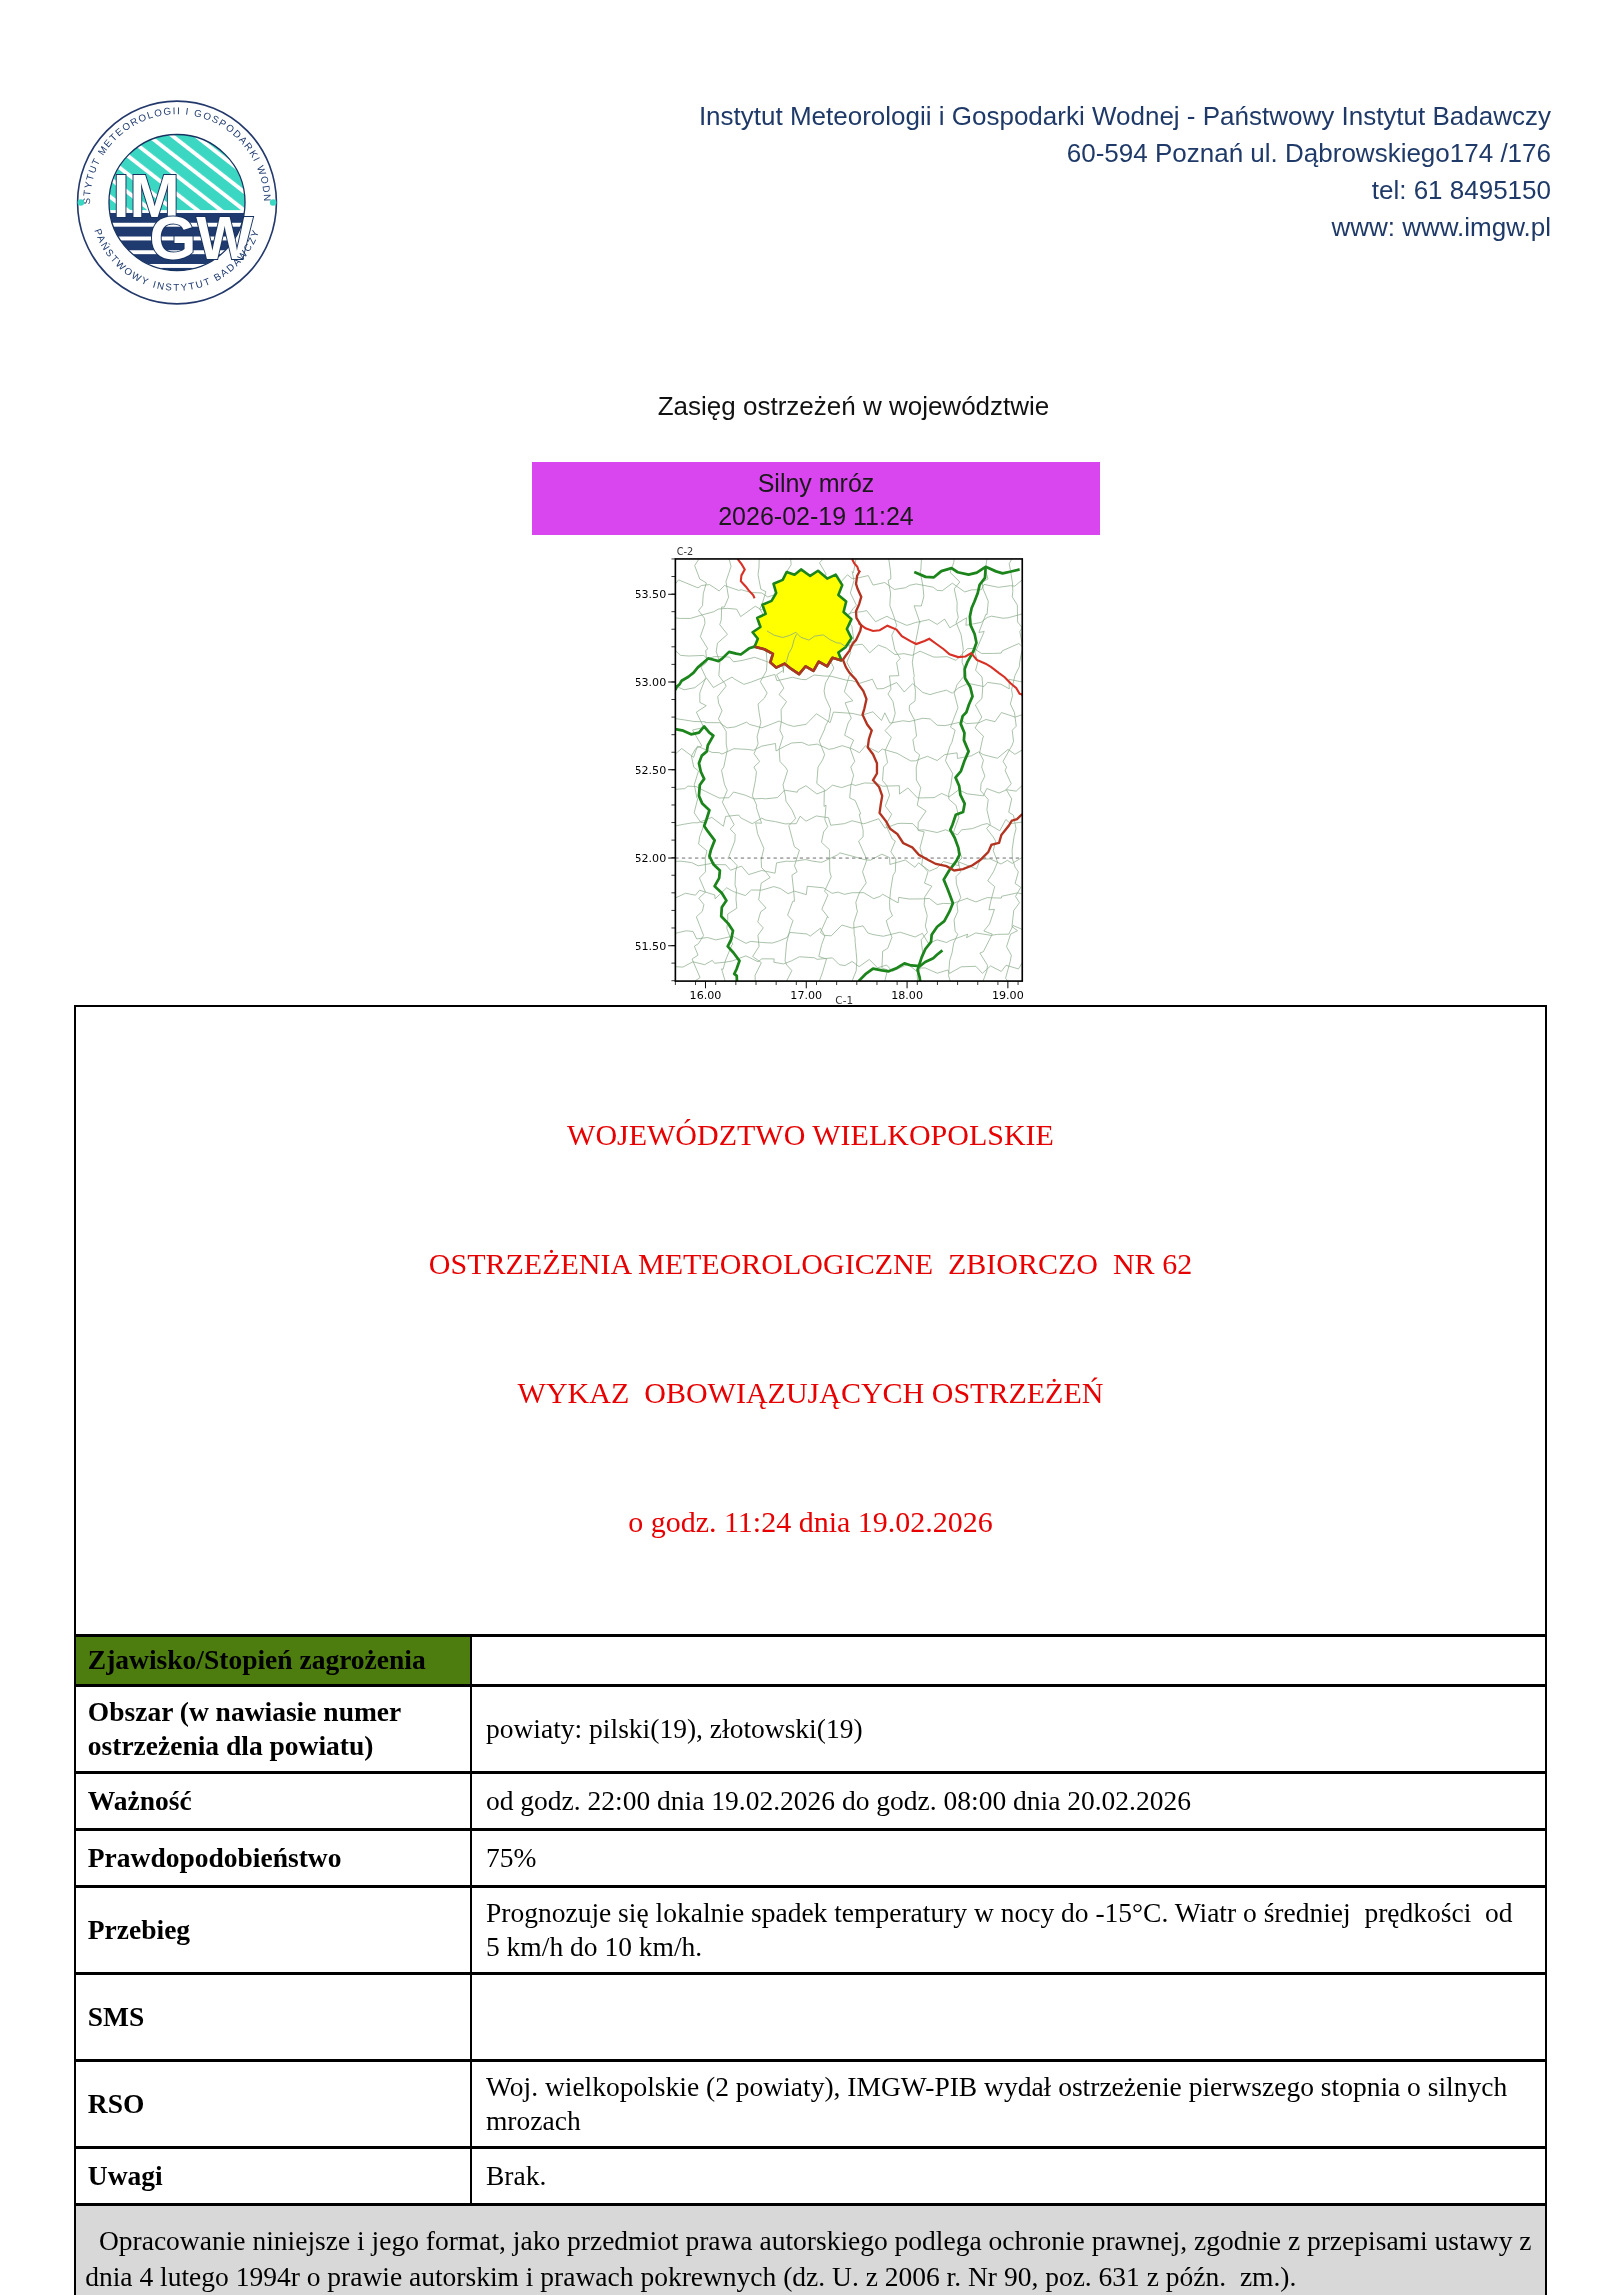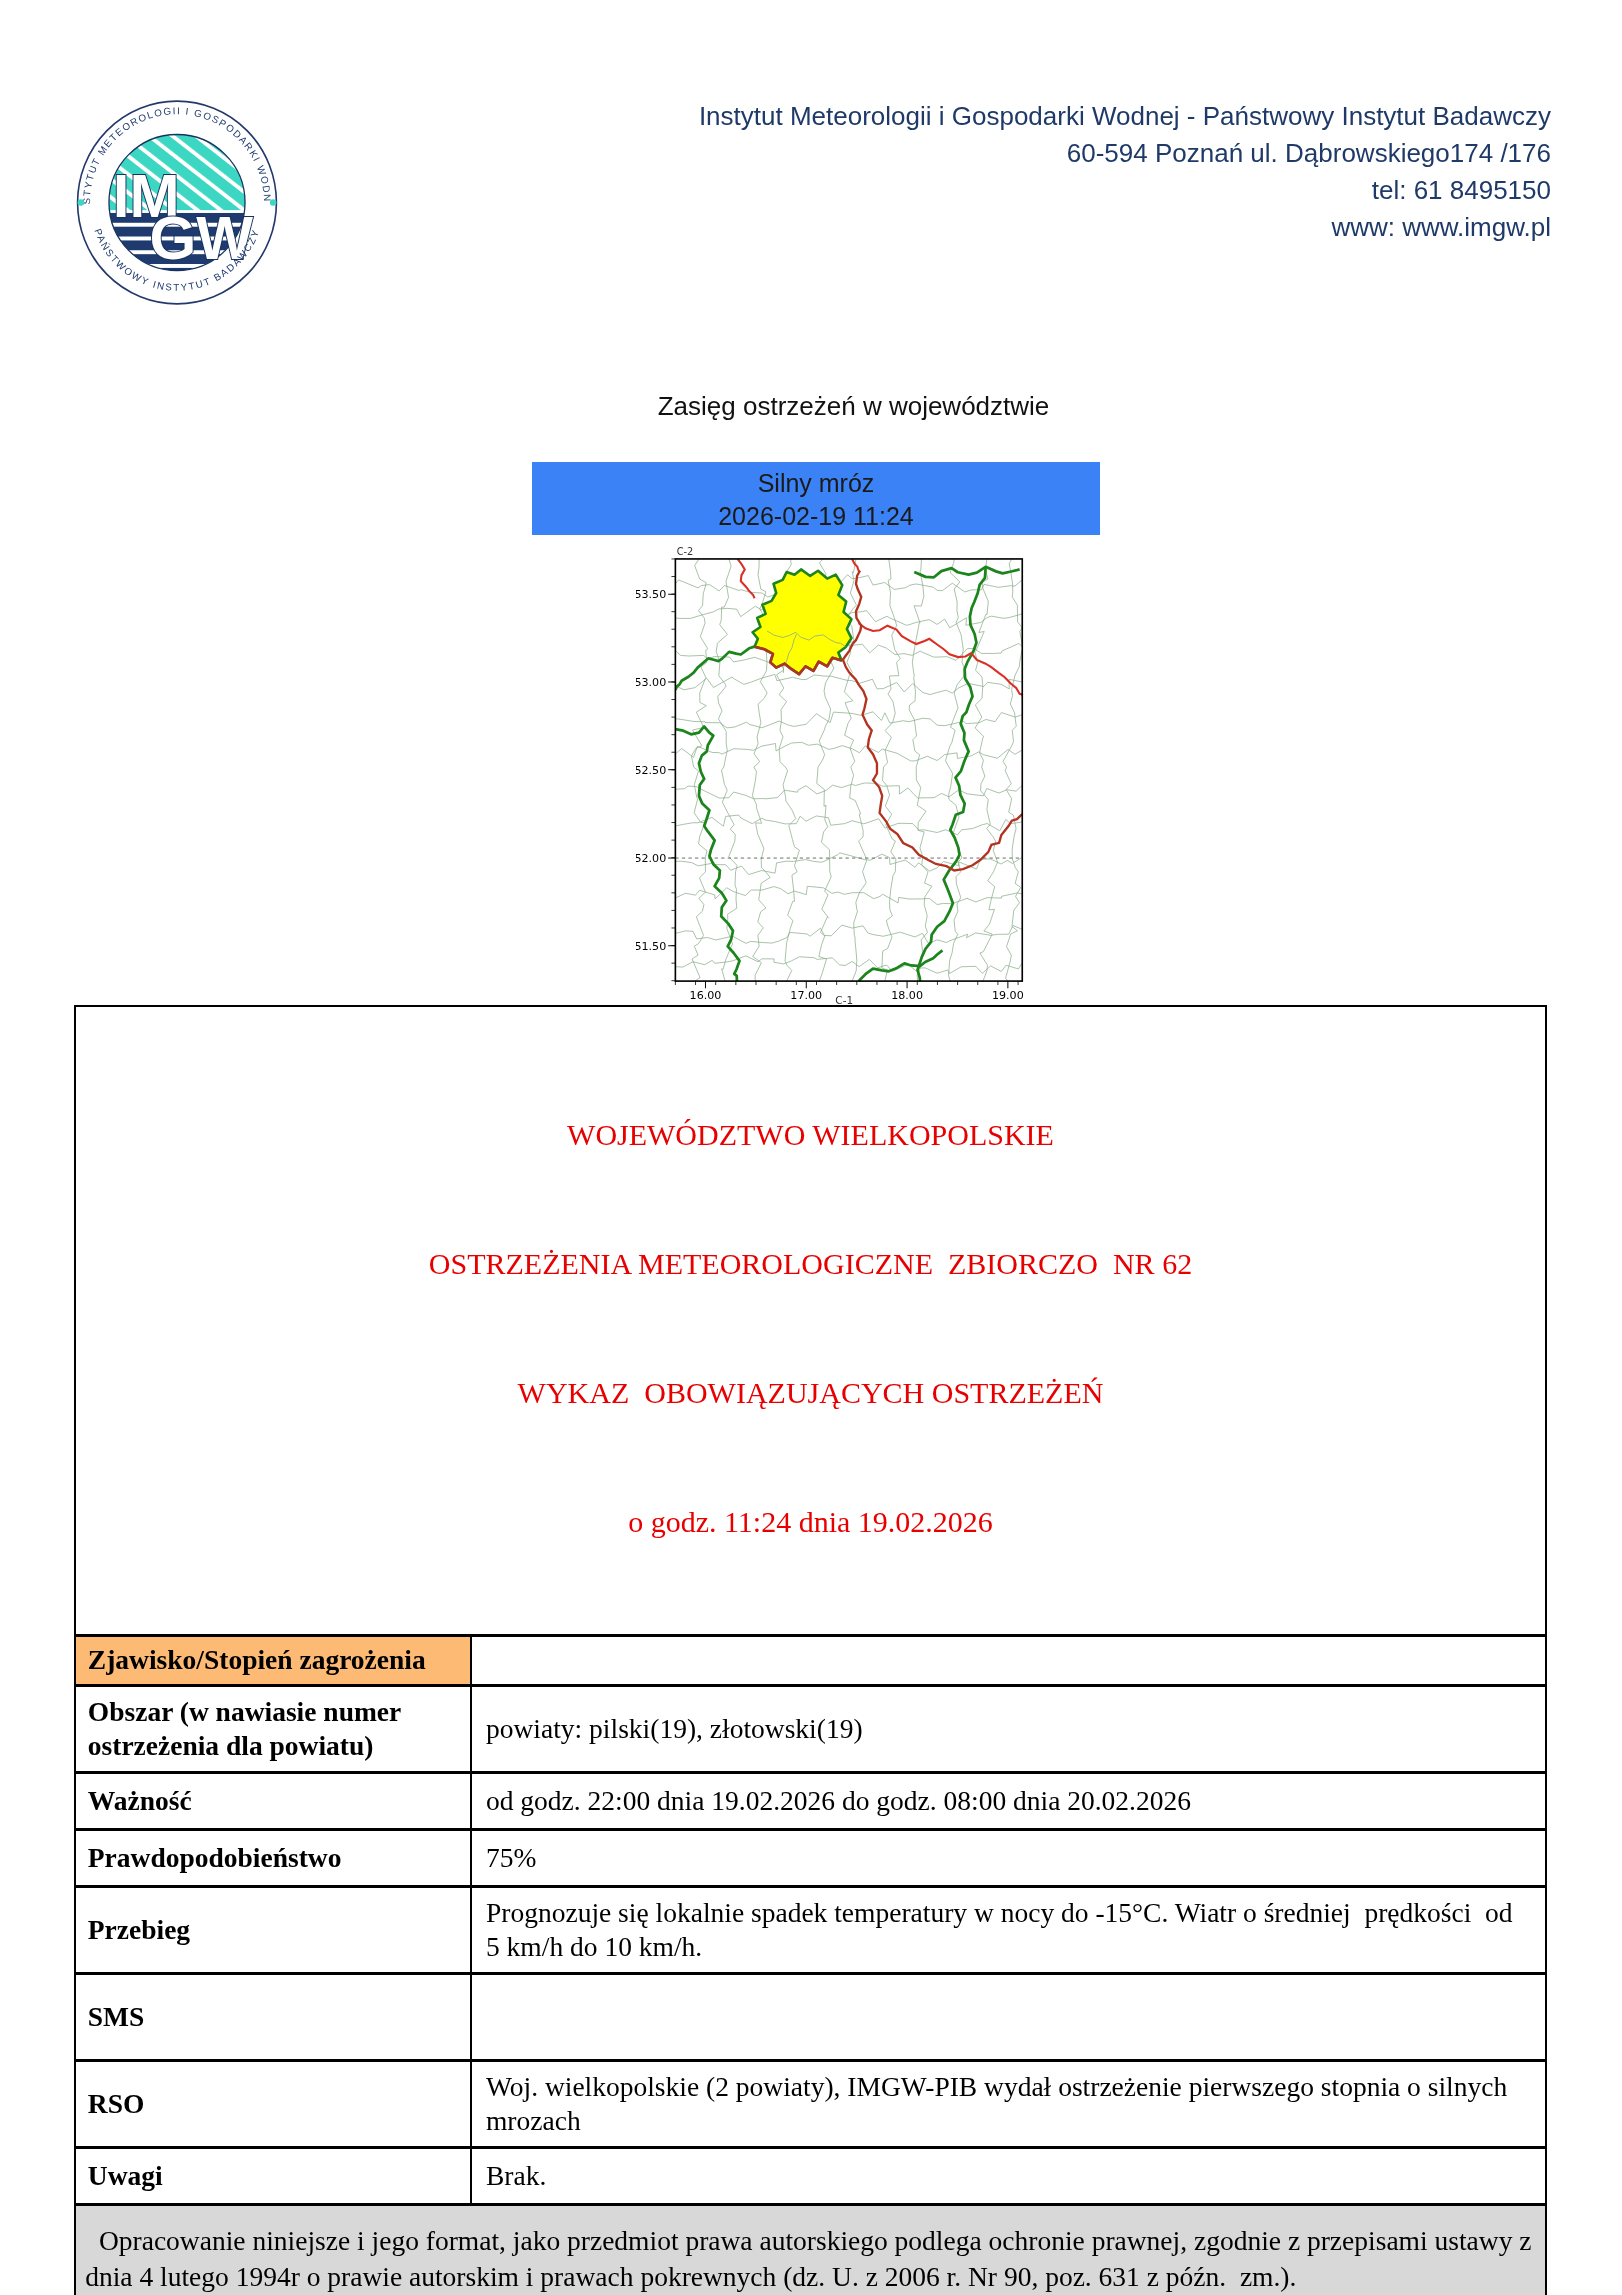--- a/index.html
+++ b/index.html
@@ -7,34 +7,34 @@
 
   
   .logo{position:absolute;left:73px;top:97px;width:208px;height:211px;}
   .hdr{position:absolute;top:98px;right:71px;width:981px;text-align:right;
        color:#1f3a68;font-size:26px;line-height:37px;}
   .hdr .b{font-weight:bold;}
 
   
   .map-title{position:absolute;left:510px;top:391px;width:687px;text-align:center;
              font-size:26px;color:#111;}
-  .event-box{position:absolute;left:532px;top:462px;width:568px;height:73px;background:#3b82f6;
+  .event-box{position:absolute;left:532px;top:462px;width:568px;height:73px;background:#d946ef;
              text-align:center;font-size:25px;line-height:33px;color:#1a1a1a;padding-top:5.2px;box-sizing:border-box;}
   .map-wrap{position:absolute;left:636px;top:538px;width:406px;height:466px;overflow:hidden;}
 
   
   .wtable{position:absolute;left:74px;top:1005px;width:1473px;border:2.6px solid #000;box-sizing:border-box;
           font-family:"Liberation Serif",serif;font-size:27.5px;}
   .t-title{min-height:171px;padding:19.6px 6.5px 5.2px 6.5px;text-align:center;color:#e80000;font-weight:normal;
            font-size:30px;line-height:43px;white-space:pre-wrap;}
   .trow{display:flex;border-top:3.3px solid #000;}
   .trow .lbl{width:370px;flex:0 0 370px;border-right:2px solid #000;padding:6.5px 11.8px;
              display:flex;align-items:center;font-weight:bold;line-height:34px;}
   .trow .val{flex:1;padding:6.5px 14.4px;display:flex;align-items:center;line-height:34px;white-space:pre-wrap;}
-  .trow.hl .lbl,.trow.hl .val{background:#fdba74;}
+  .trow.hl .lbl,.trow.hl .val{background:#4d7c0f;}
   .r-sm{min-height:41px;}
   .r-md{min-height:54px;}
   .r-lg{min-height:84px;}
   .t-foot{border-top:3.3px solid #000;background:#d8d8d8;padding:17px 10.5px 19.6px 9.2px;
           font-size:27.5px;line-height:36px;}
   .t-foot p{margin:0;white-space:pre-wrap;}
 </style>
 </head>
 <body>
 

